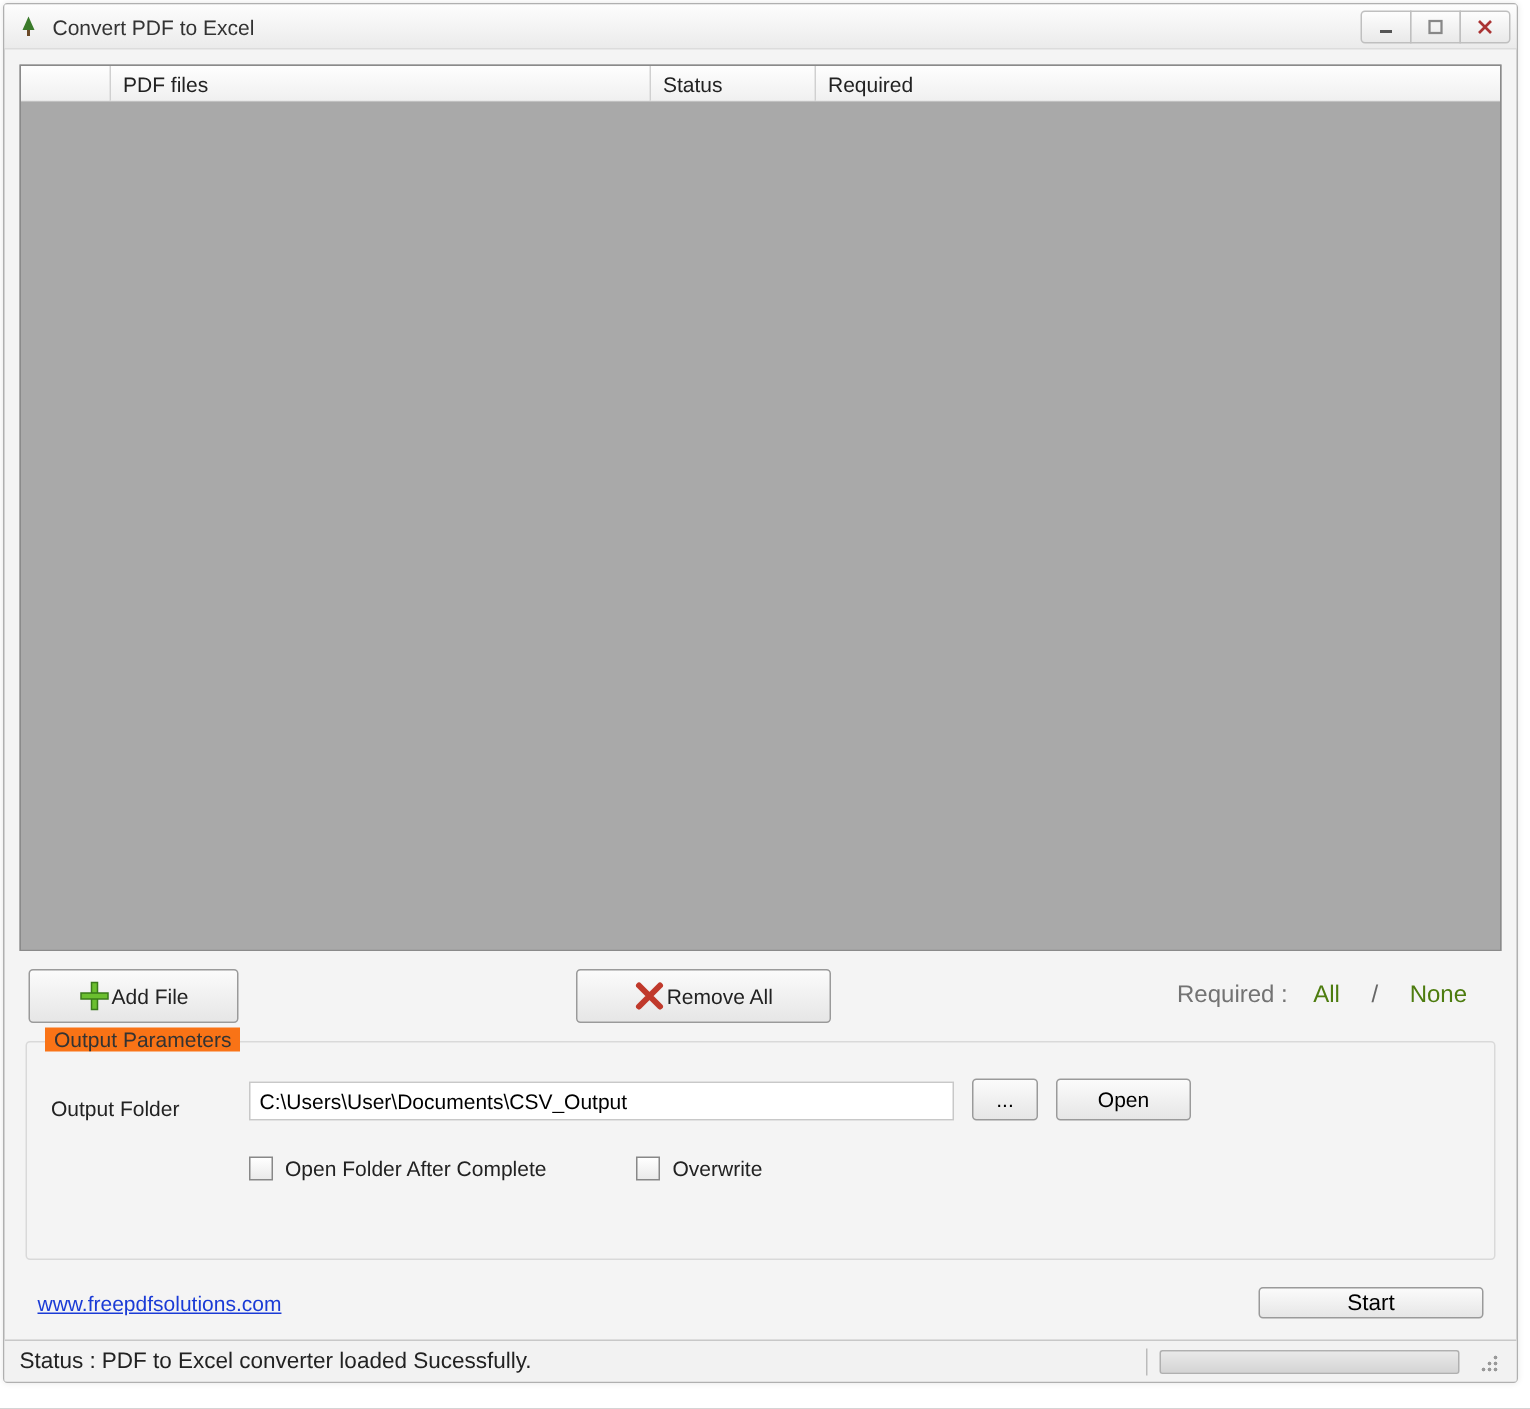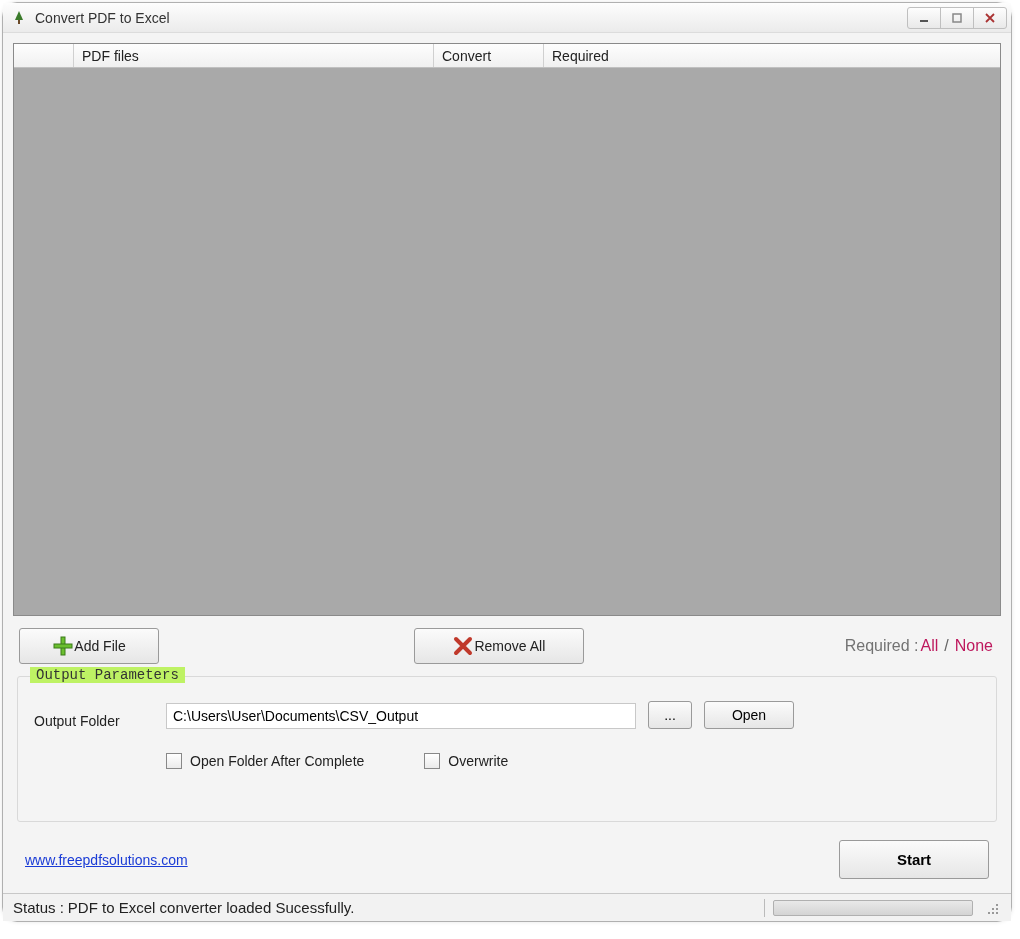--- a/index.html
+++ b/index.html
@@ -8,21 +8,21 @@
   font-size: 13px;
   background: #fff;
   width: 1020px;
   height: 939px;
   overflow: hidden;
 }
 .window {
   width: 1010px;
   height: 920px;
   border: 1px solid #b0b0b0;
-  border-radius: 15px;
+  border-radius: 3px;
   box-shadow: 0 0 4px rgba(0,0,0,0.1);
   background: #f4f4f4;
   display: flex;
   flex-direction: column;
   margin: 2px;
 }
 .titlebar {
   height: 30px;
   background: linear-gradient(#fdfdfd, #ebebeb);
   border-bottom: 1px solid #dcdcdc;
@@ -96,37 +96,37 @@
   border: 1px solid #9a9a9a;
   border-radius: 3px;
   height: 36px;
   display: flex; align-items: center; justify-content: center;
   font-size: 14px; color: #222;
   padding: 0 18px;
 }
 .wbtn .ic { width: 22px; height: 22px; display: inline-block; }
 .spacer { flex: 1; }
 .req-label { font-size: 16px; color: #737373; margin-left: 20px; }
-.req-link { color: #be185d; text-decoration: none; font-size: 16px; margin: 0 2px; }
+.req-link { color: #4d7c0f; text-decoration: none; font-size: 16px; margin: 0 17px; }
 .req-sep { color: #666; margin: 0 4px; font-size: 16px; }
 
 .group {
   border: 1px solid #d9d9d9;
   border-radius: 3px;
   margin: 4px 4px 8px 4px;
   padding: 4px 16px 52px 16px;
   position: relative;
   background: #f4f4f4;
 }
 .group-title {
   position: absolute;
   top: -10px; left: 12px;
-  background: #bef264;
+  background: #f97316;
   padding: 0 6px;
-  font-size: 14px; color: #333; font-family: Liberation Mono, monospace;
+  font-size: 14px; color: #333;
 }
 .row { display: flex; align-items: flex-end; margin-top: 20px; gap: 12px; }
 .lbl { font-size: 14px; color: #222; width: 120px; }
 .txt {
   flex: 0 0 470px;
   height: 26px;
   border: 1px solid #c8c8c8;
   background: #fff;
   padding: 0 6px;
   font-size: 14px;
@@ -143,26 +143,25 @@
 .chk { display: flex; align-items: center; gap: 8px; font-size: 14px; color: #222; }
 .chkbox { width: 16px; height: 16px; border: 1px solid #888; background: linear-gradient(#fff,#eaeaea); }
 
 .linksrow {
   display: flex; align-items: center;
   justify-content: space-between;
   padding: 10px 12px 14px 12px;
 }
 .weblink { color: #1a3bd6; text-decoration: underline; font-size: 14px; }
 .startbtn {
-  width: 150px; height: 39px;
+  width: 150px; height: 21px;
   background: linear-gradient(#fbfbfb,#e6e6e6);
   border: 1px solid #9a9a9a;
   border-radius: 3px;
   font-size: 15px;
-  font-weight: bold;
 }
 
 .statusbar {
   height: 28px;
   border-top: 1px solid #c8c8c8;
   background: #f2f2f2;
   display: flex;
   align-items: center;
   padding: 0 10px;
   font-size: 15px; color: #222;
@@ -219,21 +218,21 @@
       </div>
     </div>
   </div>
 
   <div class="client">
 
     <div class="grid-wrap">
       <div class="grid-header">
         <div class="gh-cell gh-rowhead"></div>
         <div class="gh-cell gh-pdf">PDF files</div>
-        <div class="gh-cell gh-status">Convert</div>
+        <div class="gh-cell gh-status">Status</div>
         <div class="gh-cell gh-req">Required</div>
       </div>
       <div class="grid-body"></div>
     </div>
 
     <div class="btnrow">
       <button class="wbtn" style="width:140px;">
         <span class="ic">
           <svg viewBox="0 0 22 22">
               <rect x="9" y="2" width="4" height="18" fill="#6bbf2f" stroke="#3a7a1a"></rect>

